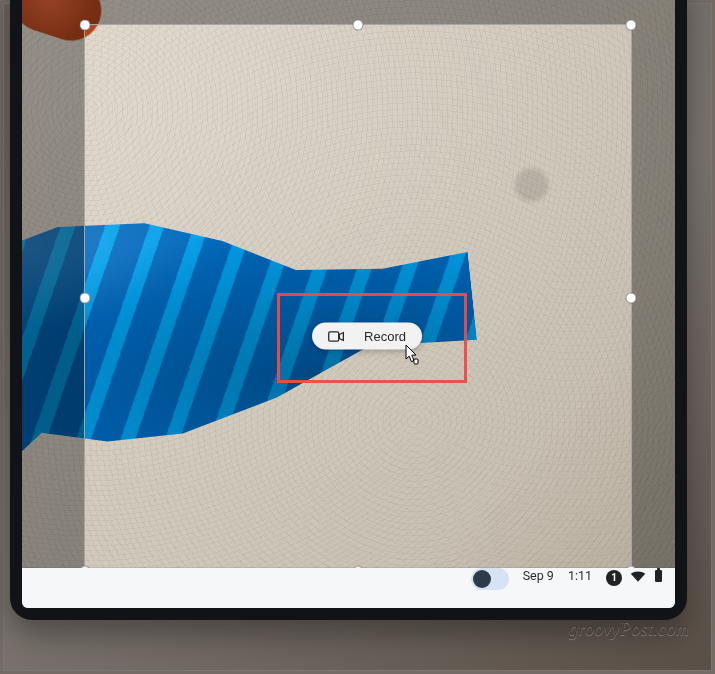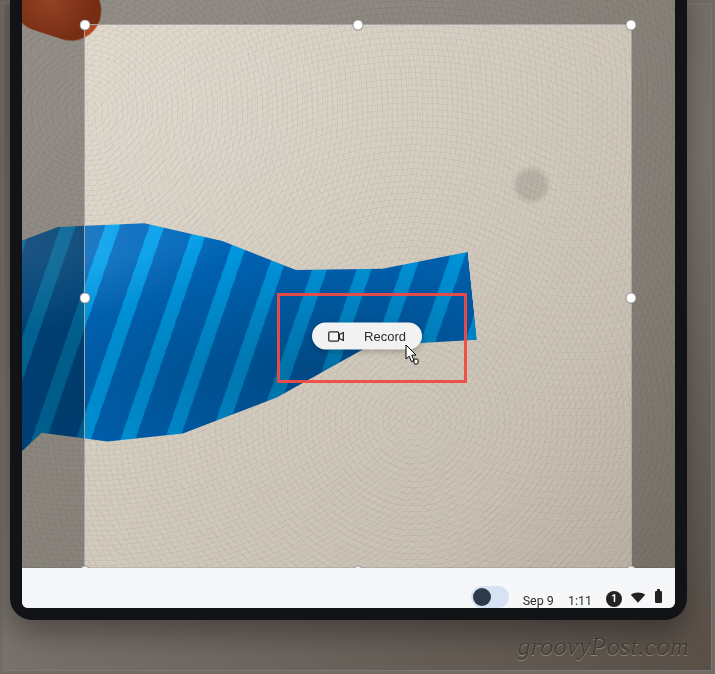--- a/index.html
+++ b/index.html
@@ -163,21 +163,21 @@
     pointer-events: none;
   }
 
   
   .shelf {
     position: absolute;
     left: 0; right: 0; bottom: 0;
     height: 40px;
     background: #f6f7f8;
     display: flex;
-    align-items: flex-end;
+    align-items: flex-start;
     justify-content: flex-end;
     padding: 0 12px;
     gap: 14px;
     box-shadow: 0 -1px 0 rgba(0,0,0,.08);
   }
   .pill-toggle {
     width: 38px; height: 22px;
     border-radius: 999px;
     background: #d7e3f4;
     position: relative;
@@ -202,24 +202,24 @@
     display: flex;
     align-items: center;
     justify-content: center;
   }
   .status-icons { display: flex; align-items: center; gap: 8px; }
 
   
   .watermark {
     position: absolute;
     right: 22px;
-    bottom: 8px;
+    bottom: 30px;
     font-family: Georgia, 'Times New Roman', serif;
     font-style: italic;
-    font-size: 26px;
+    font-size: 18px;
     color: rgba(60,52,44,.85);
     text-shadow: 0 1px 1px rgba(255,255,255,.35);
     letter-spacing: .3px;
   }
 </style>
 </head>
 <body>
 
 <div class="frame">
 

